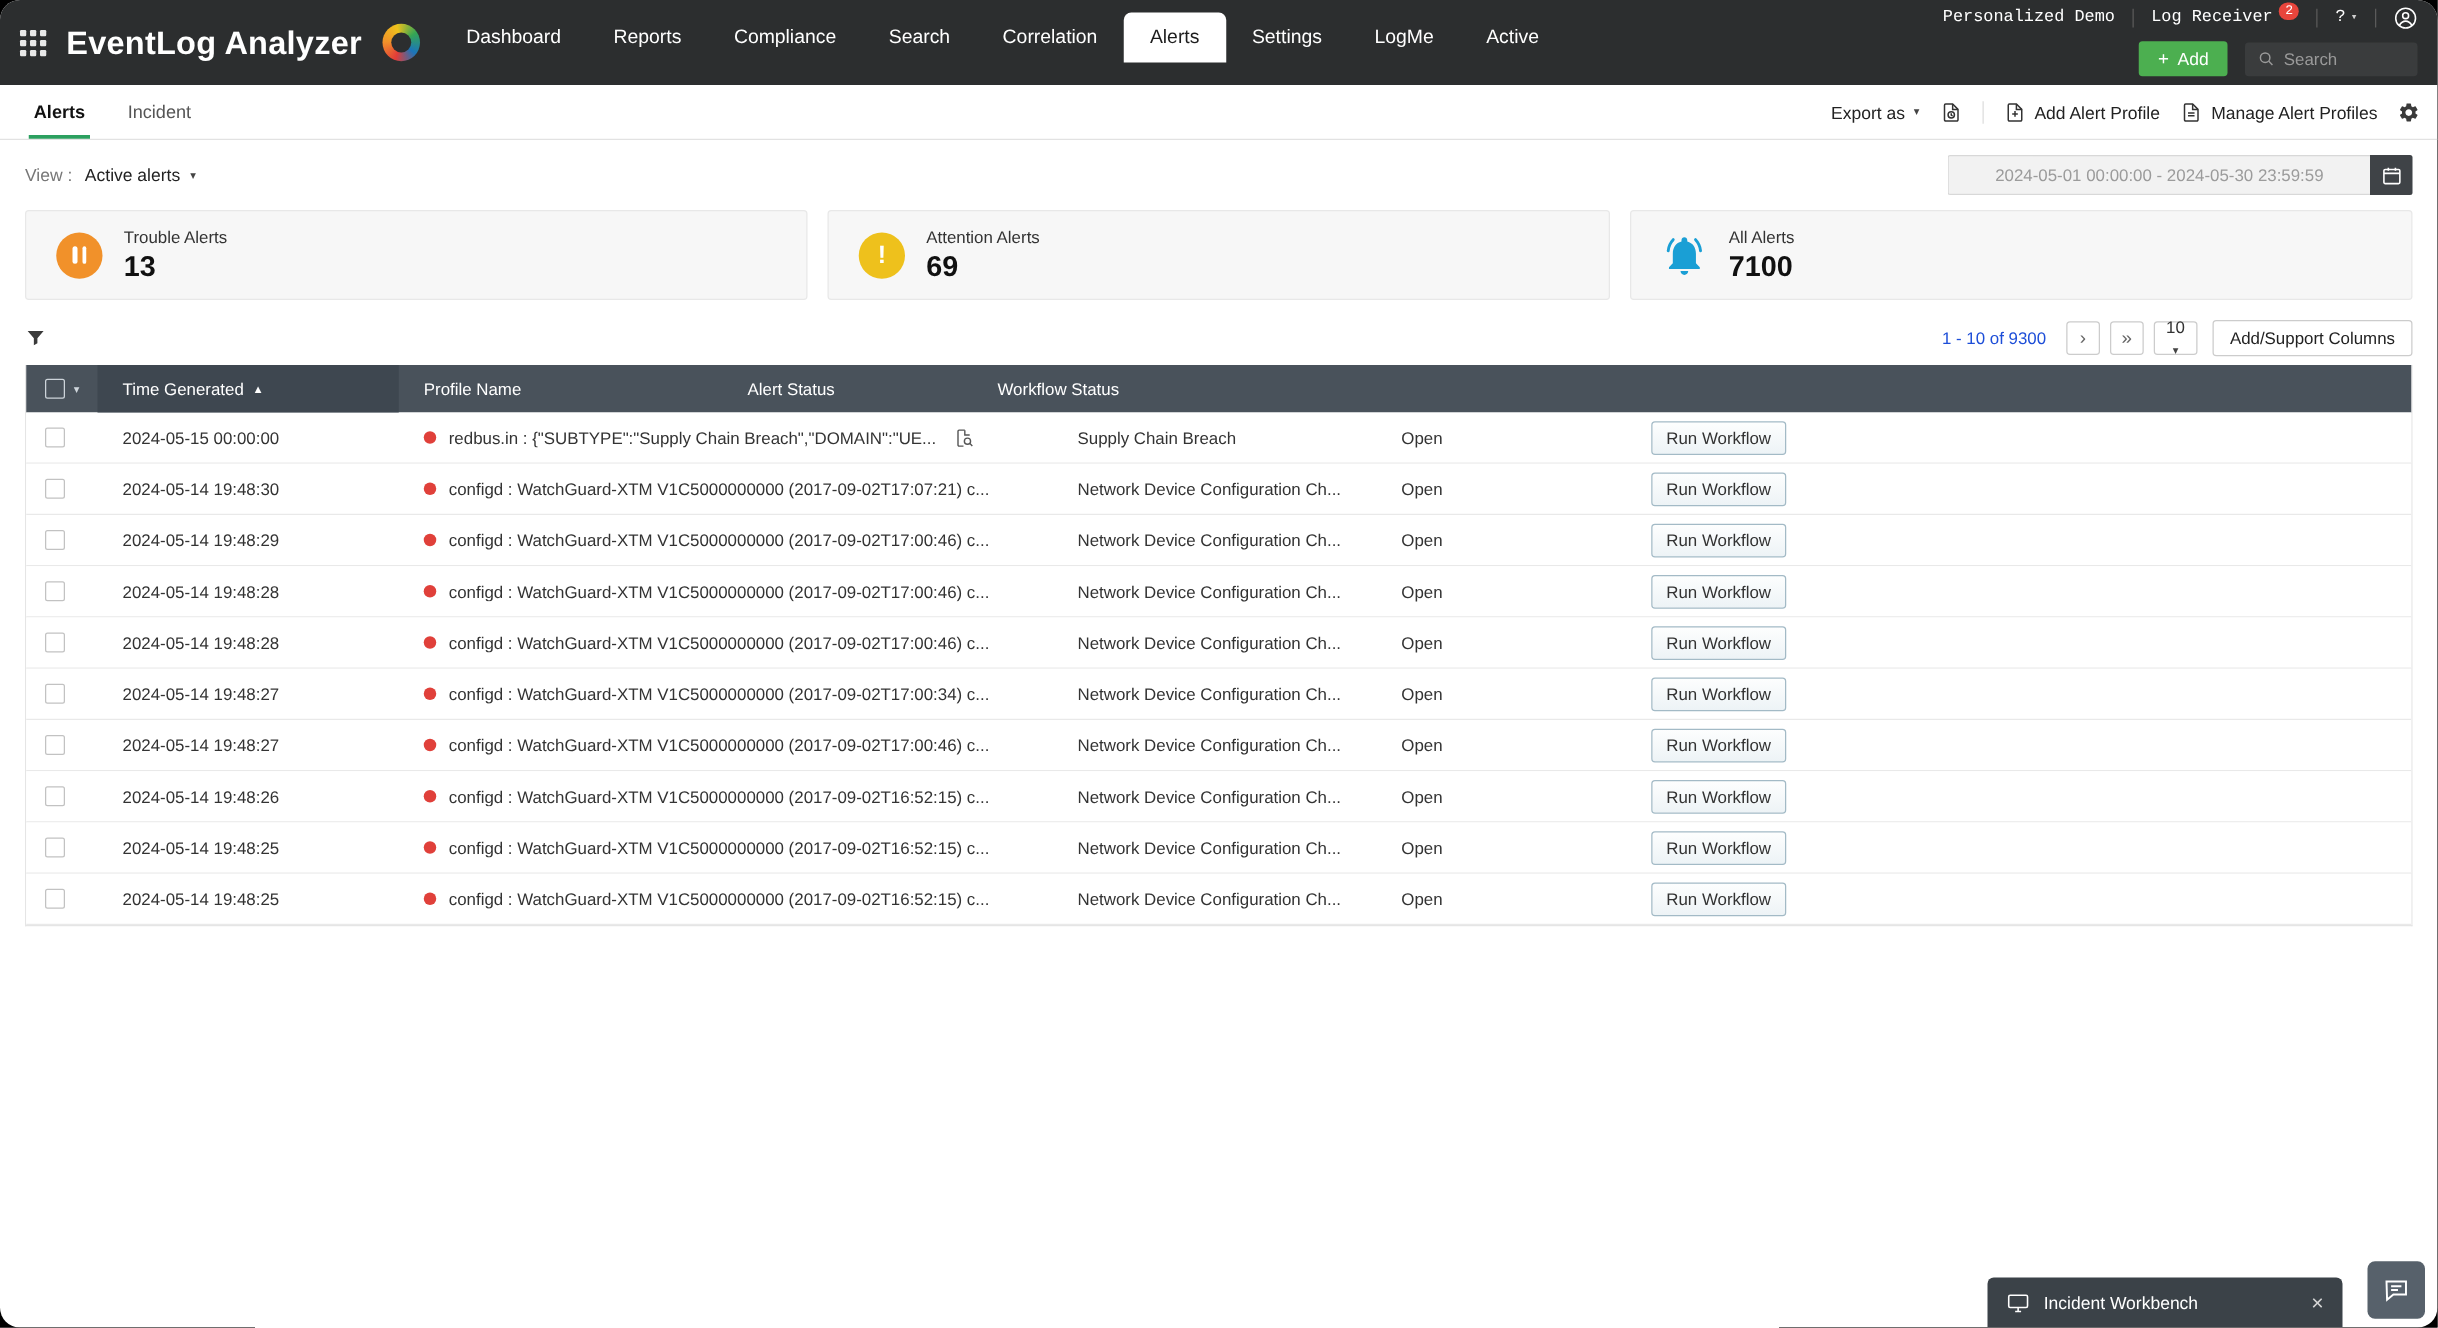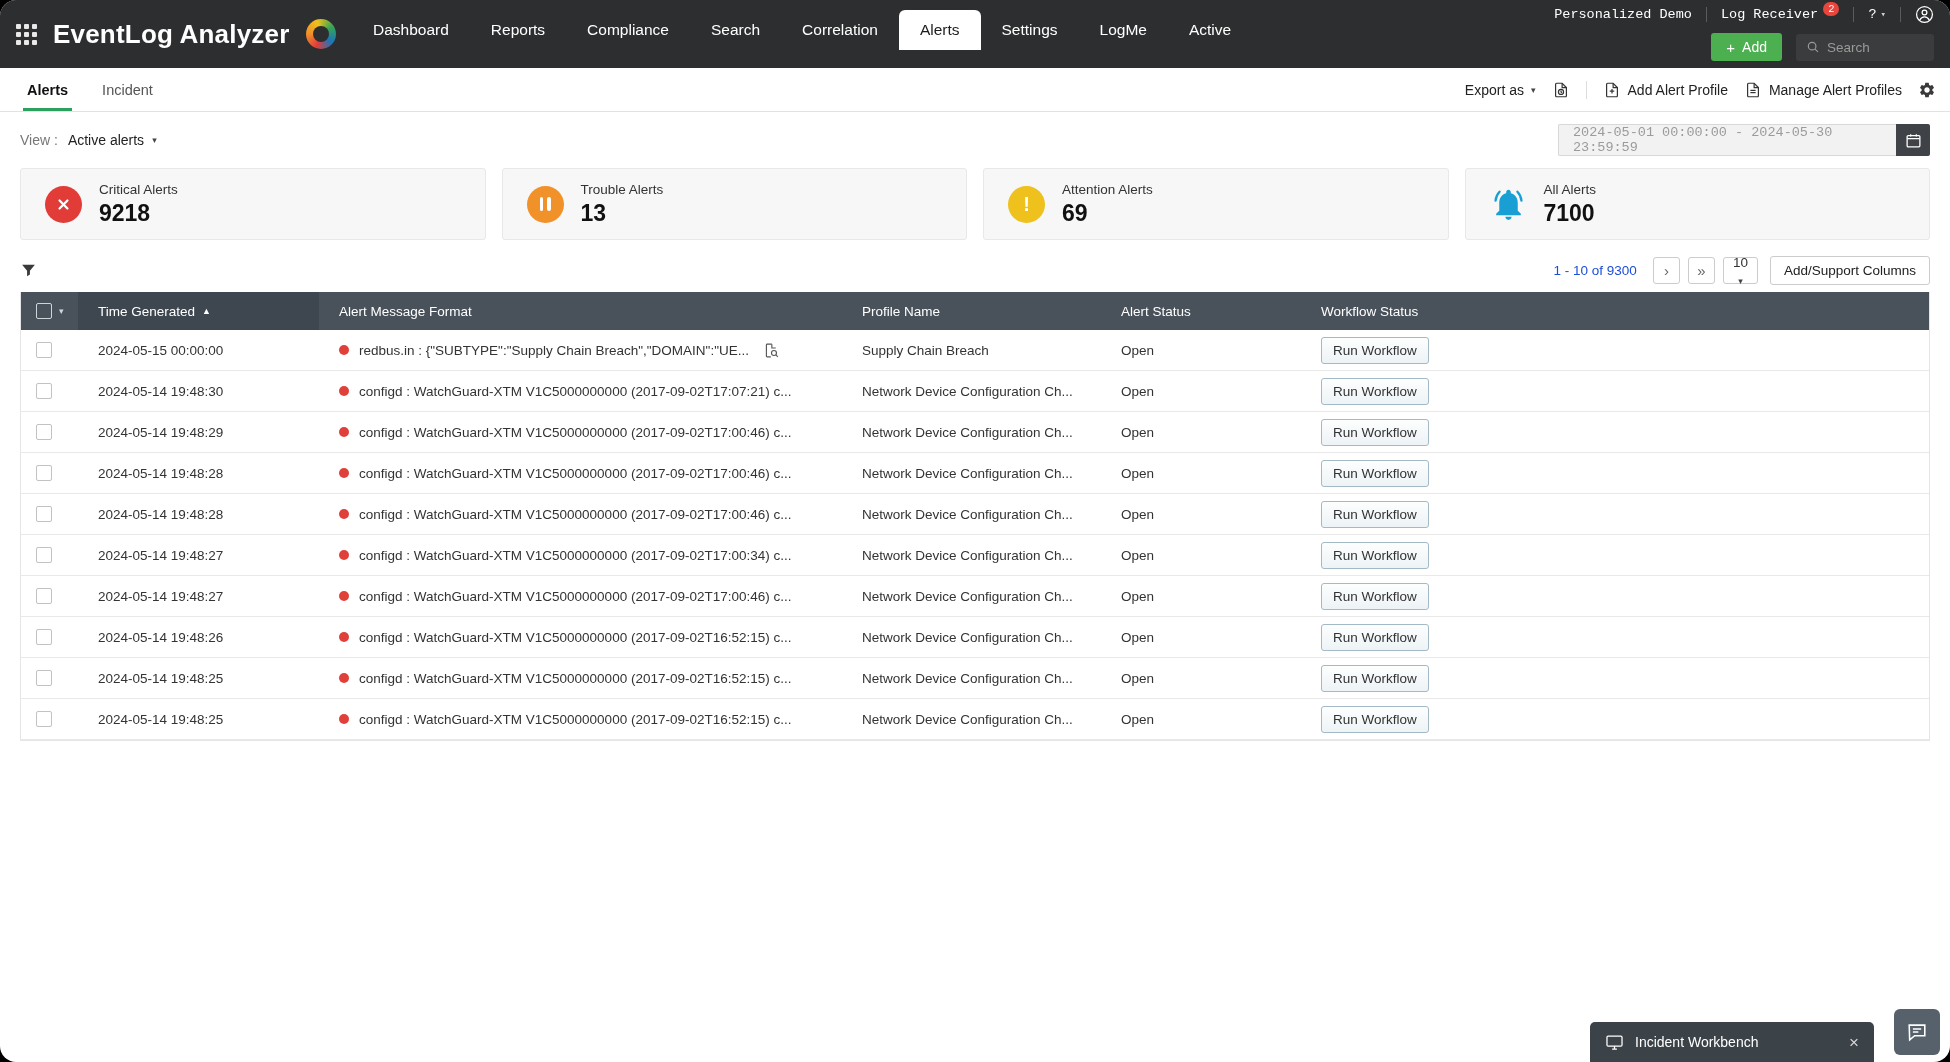--- a/index.html
+++ b/index.html
@@ -45,21 +45,21 @@
   .subtab-actions { position:absolute; right:14px; top:0; bottom:0; display:flex; align-items:center; gap:16px; font-size:14px; color:#222; }
   .subtab-actions .action { display:flex; align-items:center; gap:7px; cursor:pointer; }
   .subtab-actions svg { width:18px; height:18px; display:block; }
   .caret { font-size:9px; color:#444; }
   .vsep { width:1px; height:18px; background:#ddd; }
 
   
   .view-row { height:56px; display:flex; align-items:center; padding:0 20px; position:relative; }
   .view-label { color:#777; font-size:14px; }
   .view-select { margin-left:10px; font-size:14px; color:#222; display:flex; gap:8px; align-items:center; cursor:pointer; }
-  .date-range { position:absolute; right:20px; display:flex; align-items:stretch; height:32px; cursor:pointer;font-family:Liberation Mono, monospace; }
+  .date-range { position:absolute; right:20px; display:flex; align-items:stretch; height:32px; cursor:pointer; }
   .date-text { background:#f2f2f2; border:1px solid #d8d8d8; border-right:none; color:#9b9b9b; font-size:13.5px;
     display:flex; align-items:center; justify-content:center; padding:0 14px; width:338px; border-radius:2px 0 0 2px; }
   .cal-btn { width:34px; background:#3f4347; display:flex; align-items:center; justify-content:center; border-radius:0 2px 2px 0; }
   .cal-btn svg { width:17px; height:17px; }
 
   
   .stats { display:flex; gap:16px; padding:0 20px; }
   .stat-card { flex:1; background:#f7f7f7; border:1px solid #e8e8e8; border-radius:3px; height:72px;
     display:flex; align-items:center; padding:0 24px; gap:17px; cursor:pointer; }
   .stat-icon { width:37px; height:37px; border-radius:50%; display:flex; align-items:center; justify-content:center; flex:none; }
@@ -249,32 +249,20 @@
             <rect x="3" y="5" width="18" height="16" rx="1.5"></rect>
             <line x1="3" y1="9.5" x2="21" y2="9.5"></line>
             <line x1="8" y1="3" x2="8" y2="6.5"></line>
             <line x1="16" y1="3" x2="16" y2="6.5"></line>
           </svg>
       </span>
     </div>
   </div>
 
   <div class="stats">
-    <div class="stat-card">
-      <span class="stat-icon critical">
-        <svg viewBox="0 0 24 24" stroke="#fff" stroke-width="2.6" stroke-linecap="round">
-            <line x1="7.5" y1="7.5" x2="16.5" y2="16.5"></line>
-            <line x1="16.5" y1="7.5" x2="7.5" y2="16.5"></line>
-          </svg>
-      </span>
-      <div class="stat-text">
-        <div class="stat-label">Critical Alerts</div>
-        <div class="stat-value">9218</div>
-      </div>
-    </div>
     <div class="stat-card">
       <span class="stat-icon trouble">
           <span class="tbars">
             <i></i>
             <i></i>
           </span>
         </span>
       <div class="stat-text">
         <div class="stat-label">Trouble Alerts</div>
         <div class="stat-value">13</div>
@@ -328,21 +316,20 @@
   <div class="table">
     <div class="thead">
       <div class="hcell c-check">
         <span class="hcb"></span>
         <span class="h-caret">▾</span>
       </div>
       <div class="hcell c-time">
         <span>Time Generated</span>
         <span class="sort-arrow">▲</span>
       </div>
-      <div class="hcell c-msg">Alert Message Format</div>
       <div class="hcell c-profile">Profile Name</div>
       <div class="hcell c-status">Alert Status</div>
       <div class="hcell c-workflow">Workflow Status</div>
     </div>
 
     <div class="trow">
       <div class="cell c-check">
           <span class="cb"></span>
         </div>
       <div class="cell c-time">2024-05-15 00:00:00</div>

